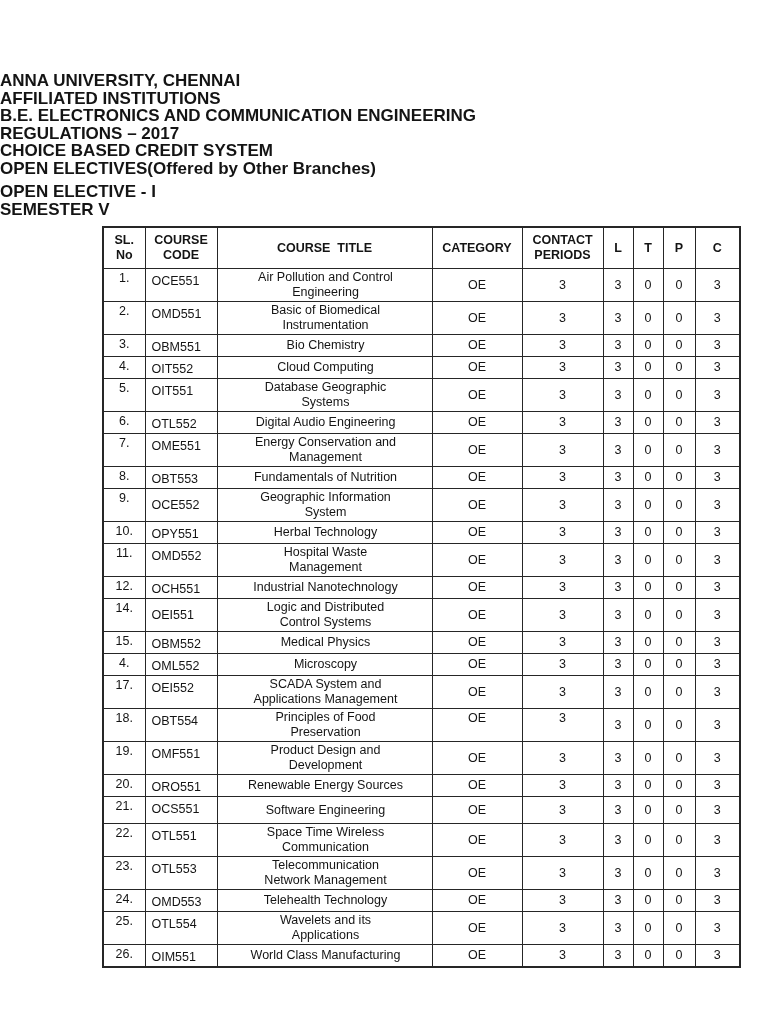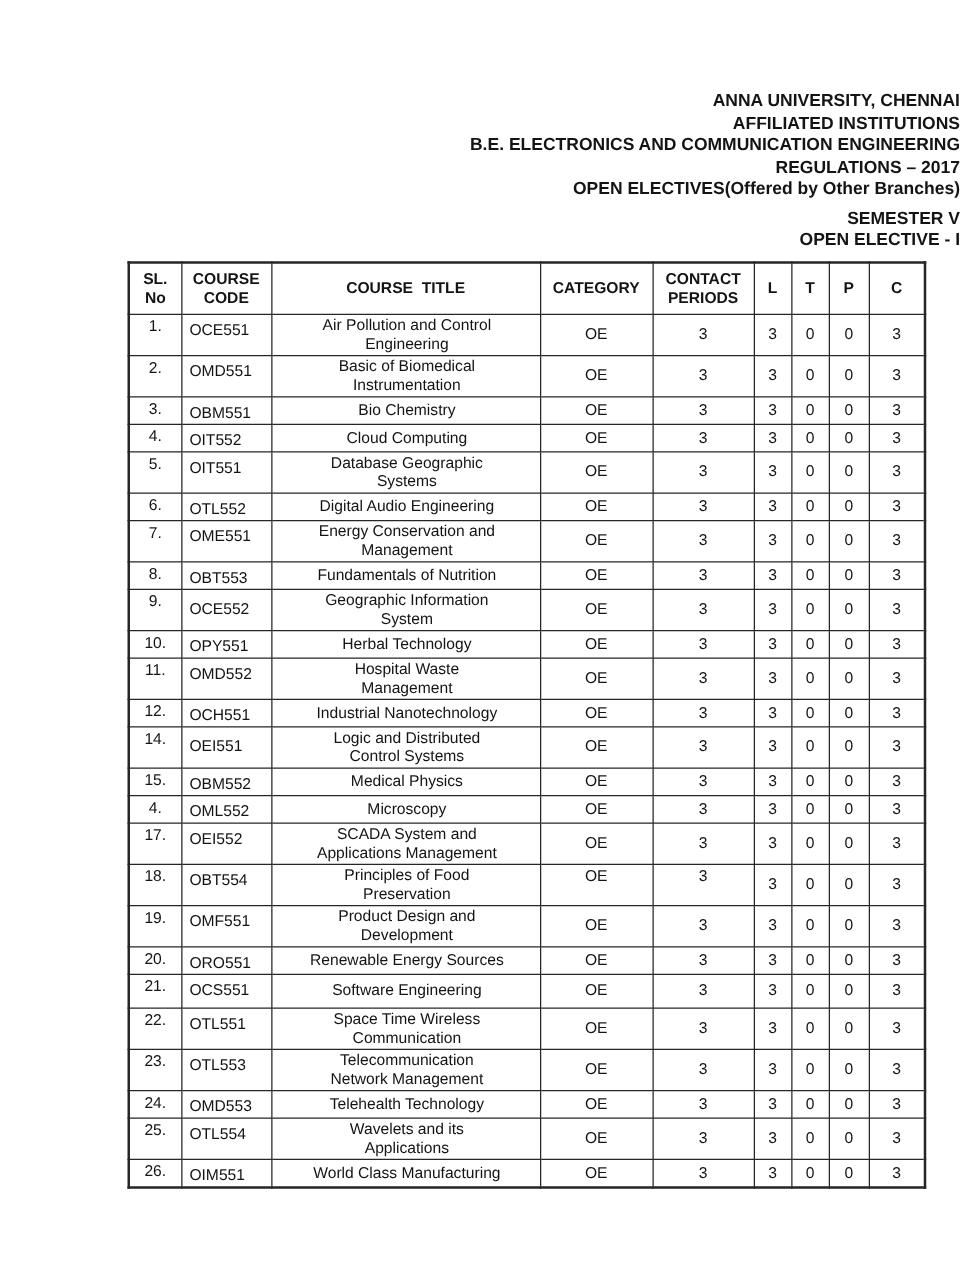--- a/index.html
+++ b/index.html
@@ -6,23 +6,23 @@
   .page{
     position:relative;
     width:768px;height:1024px;
     background:#ffffff;
     font-family:"Liberation Sans",sans-serif;
     color:#141414;
     overflow:hidden;
   }
   .doc-header{
     padding-top:72px;
-    text-align:right;
+    text-align:left;
     font-weight:700;
-    font-size:14px;
+    font-size:17px;
     line-height:17.5px;
   }
   .doc-header .line{white-space:pre;}
   .subtitle-block{margin-top:6px;}
   table.courses{
     border-collapse:collapse;
     table-layout:fixed;
     width:637px;
     margin:8px 0 0 102px;
     border:2px solid #262626;
@@ -64,24 +64,25 @@
 </head>
 <body>
 
 <div class="page">
 
   <div class="doc-header">
     <div class="line">ANNA UNIVERSITY, CHENNAI</div>
     <div class="line">AFFILIATED INSTITUTIONS</div>
     <div class="line">B.E. ELECTRONICS AND COMMUNICATION ENGINEERING</div>
     <div class="line">REGULATIONS – 2017</div>
+    <div class="line">CHOICE BASED CREDIT SYSTEM</div>
     <div class="line">OPEN ELECTIVES(Offered by Other Branches)</div>
     <div class="subtitle-block">
+      <div class="line">OPEN ELECTIVE - I</div>
       <div class="line">SEMESTER V</div>
-      <div class="line">OPEN ELECTIVE - I</div>
     </div>
   </div>
 
   <table class="courses">
     <colgroup>
       <col class="c-sl">
         <col class="c-code">
         <col class="c-title">
         <col class="c-category">
       <col class="c-contact">

